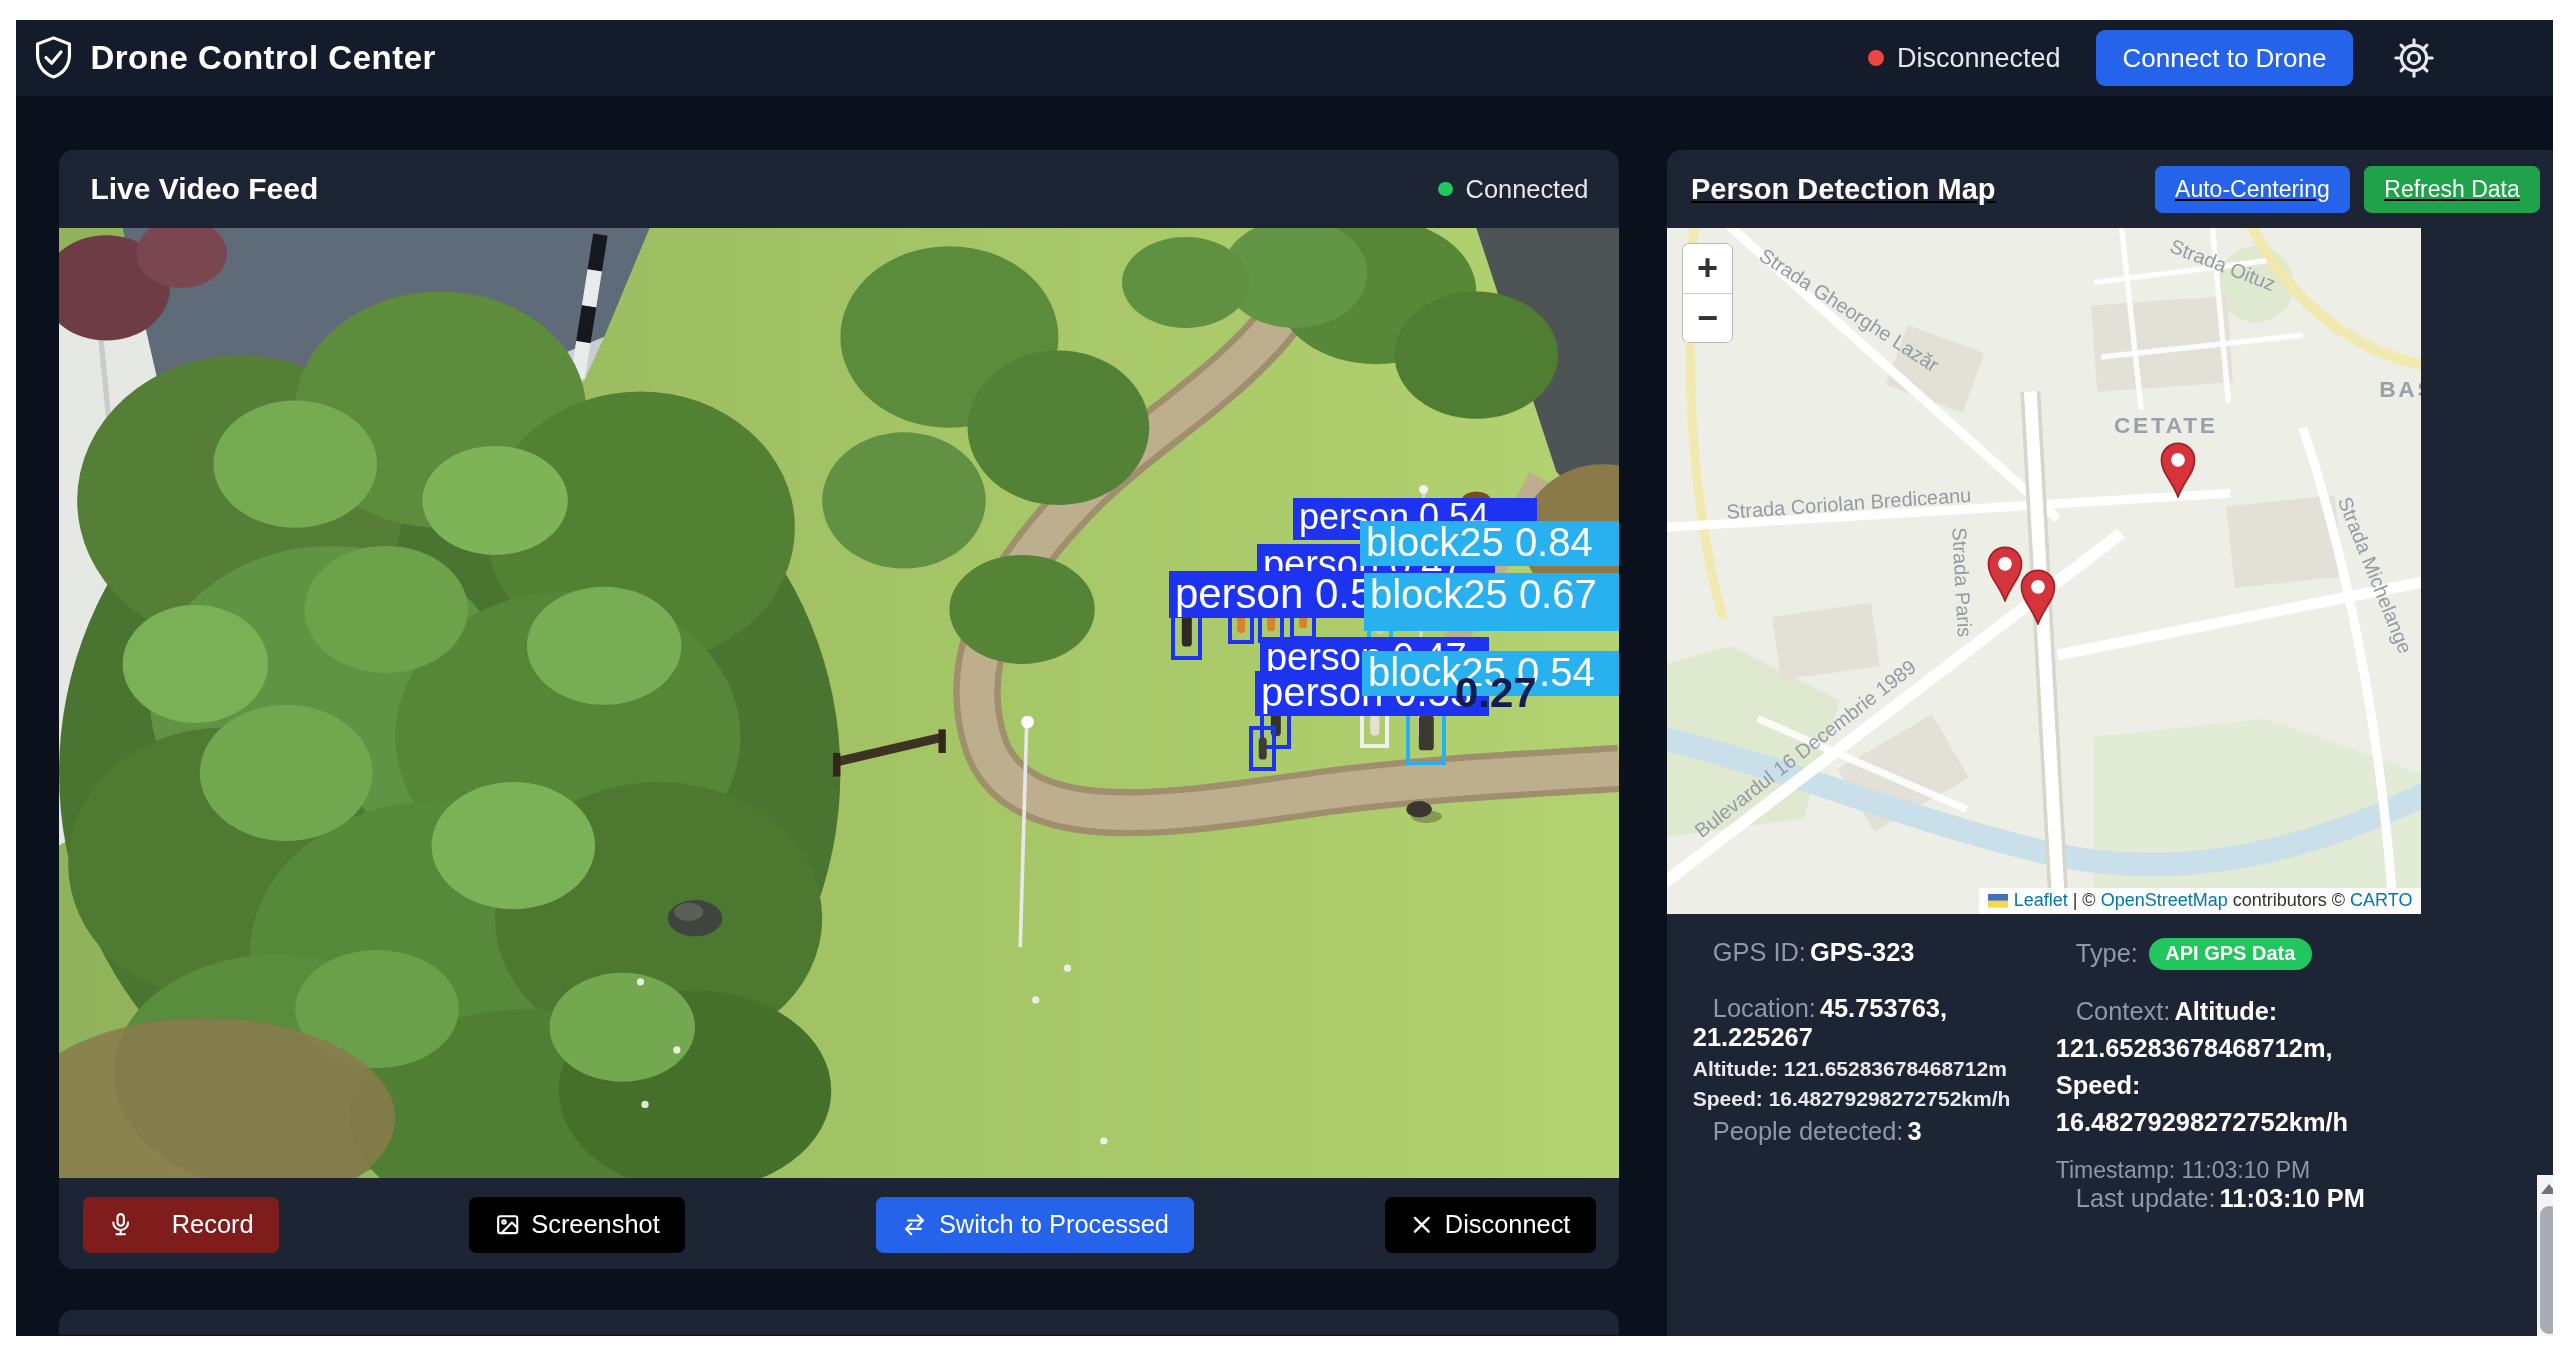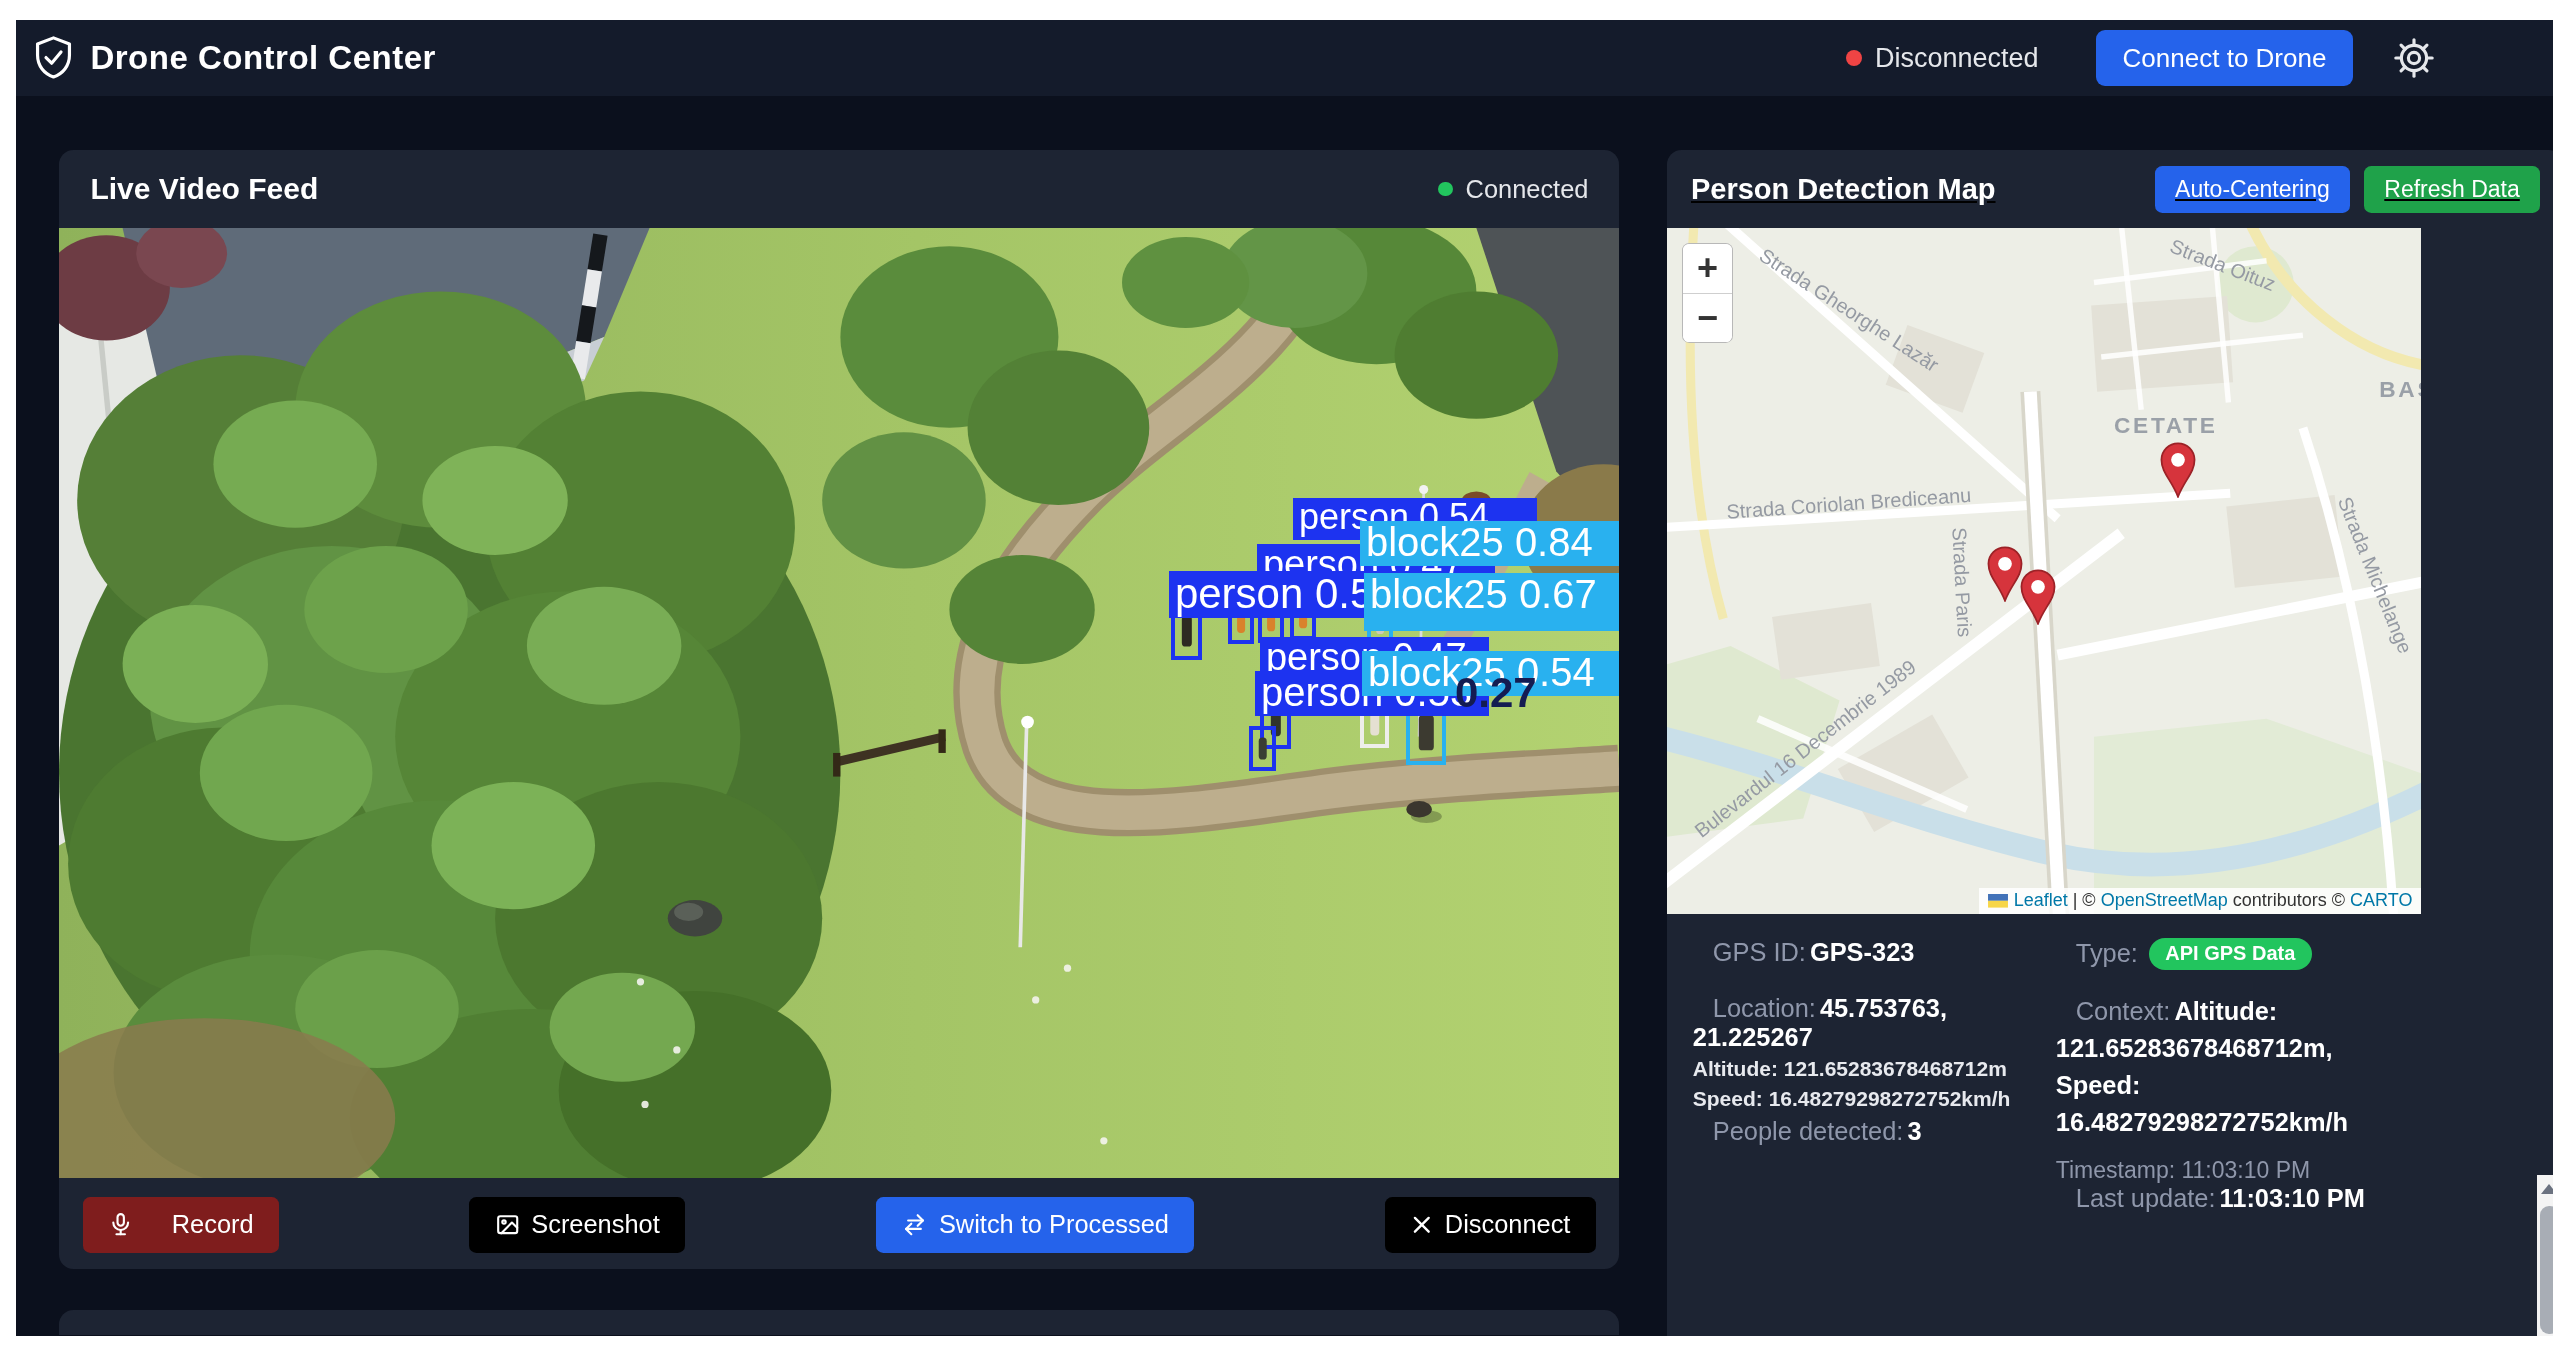--- a/index.html
+++ b/index.html
@@ -20,21 +20,21 @@
   .dot.red { background:#ef4444; }
   .dot.green { background:#22c55e; }
   .status-text { color:#e5e7eb; font-size:27px; }
   .btn { border:none; cursor:pointer; color:#fff; border-radius:9px;
          font-family:inherit; display:inline-flex; align-items:center; gap:11px;
          justify-content:center; }
   .btn-blue { background:#2563eb; }
   .btn-green { background:#1fa24a; }
   .btn-red { background:#7f1d1d;gap:38px; }
   .btn-gray { background:#000000; }
-  #connect-btn { height:56px; padding:0 27px; font-size:26px; margin-right:40px;margin-left:22px; }
+  #connect-btn { height:56px; padding:0 27px; font-size:26px; margin-right:40px; }
   .icon-svg { display:block; }
 
   
   .panel { position:absolute; background:#1d2433; border-radius:14.5px; }
   #video-panel { left:43px; top:130px; width:1560px; height:1119px; }
   #map-panel   { left:1651px; top:130px; width:896px; height:1186px;
                  border-radius:14.5px 14.5px 0 0; overflow:hidden;text-decoration:underline; }
   #bottom-sliver { left:43px; top:1290px; width:1560px; height:25.4px;
                    border-radius:14.5px 14.5px 0 0; }
 

